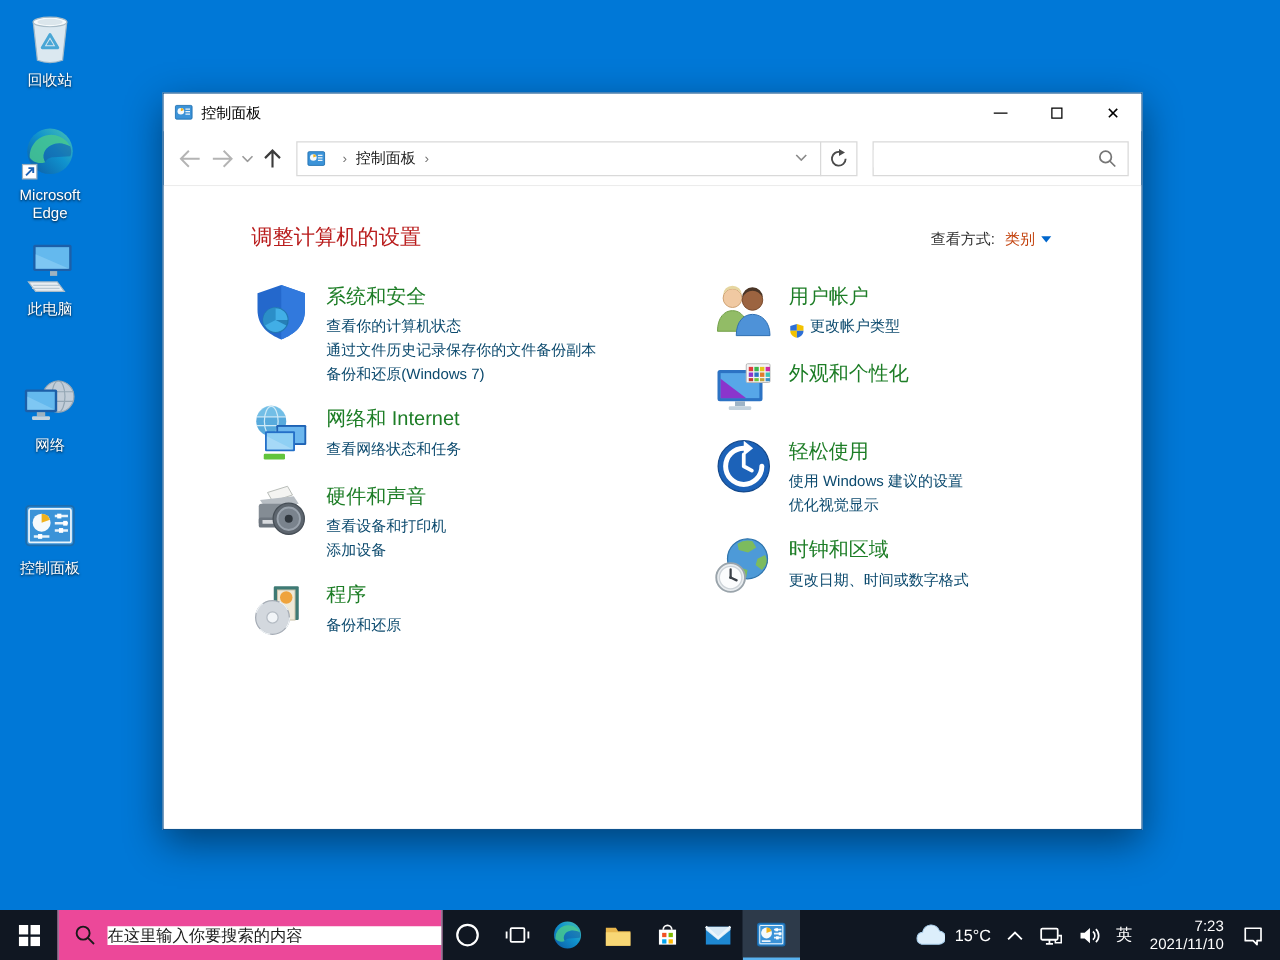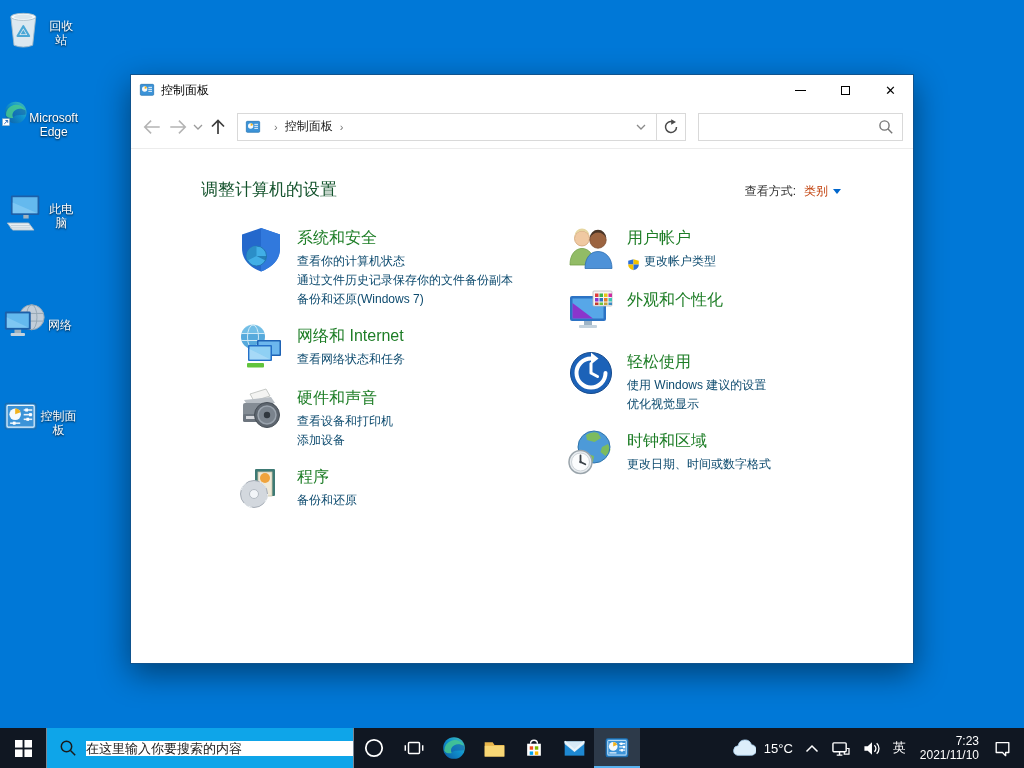--- a/index.html
+++ b/index.html
@@ -7,21 +7,21 @@
   html,body { width:1024px; height:768px; overflow:hidden; }
   body {
     font-family:"Liberation Sans","DejaVu Sans",sans-serif;
     background:#0078D7;
     position:relative;
   }
 
   
   .desk-icon {
     position:absolute; left:2px; width:76px;
-    display:flex; flex-direction:row; align-items:center;
+    display:flex; flex-direction:column; align-items:center;
     cursor:default;
   }
   .desk-icon .ic { width:46px; height:46px; display:block; }
   .desk-icon .lbl {
     margin-top:3px; color:#fff; font-size:12px; line-height:14px;
     text-align:center; text-shadow:0 1px 2px rgba(0,0,0,.85);
     max-width:72px;
   }
 
   
@@ -55,26 +55,26 @@
   .win-search {
     width:205px; height:28px; margin-left:12px; border:1px solid #d9d9d9;
     display:flex; align-items:center; background:#fff;
   }
   .win-search input { flex:1; border:none; outline:none; font-size:12px; padding:0 6px; min-width:0; font-family:inherit; }
   .win-search .mag { width:16px; height:16px; margin-right:8px; flex:0 0 auto; }
 
   
   .content { flex:1; background:#fff; overflow:hidden; }
   .head-row { display:flex; align-items:baseline; justify-content:space-between; margin:29px 72px 24px 70px; }
-  .cp-heading { font-size:17px; font-weight:normal; color:#14532d; }
+  .cp-heading { font-size:17px; font-weight:normal; color:#b91c1c; }
   .view-by { font-size:12px; color:#333; display:flex; align-items:center; }
   .view-val { color:#c2410c; margin-left:8px; cursor:default; }
   .view-caret { display:inline-block; width:0; height:0; border-left:4px solid transparent; border-right:4px solid transparent; border-top:5px solid #0066cc; margin-left:5px; }
 
-  .cp-columns { display:flex; padding:0 40px 0 106px; }
+  .cp-columns { display:flex; padding:0 40px 0 70px;gap:40px; }
   .col-left { width:330px; flex:0 0 auto; }
   .col-right { flex:1; }
   .category { display:flex; min-height:48px; margin-bottom:14px; }
   .category.center { align-items:flex-start; }
   .cat-icon { width:48px; height:48px; flex:0 0 auto; margin-right:12px; }
   .cat-icon svg { width:48px; height:48px; display:block; }
   .cat-text { padding-top:2px; }
   .cat-title { display:block; font-size:16px; line-height:22px; color:#1d7d26; text-decoration:none; margin-bottom:3px; cursor:pointer; }
   .category.center .cat-title { margin-bottom:0; }
   .cat-link { display:flex; align-items:flex-end; font-size:12px; line-height:19px; color:#0c4a6e; text-decoration:none; cursor:pointer; }
@@ -83,21 +83,21 @@
 
   
   .taskbar {
     position:absolute; left:0; bottom:0; width:1024px; height:40px;
     background:#101722; display:flex; align-items:stretch; color:#fff;
   }
   .tb-slot { width:46px; display:flex; align-items:center; justify-content:center; flex:0 0 auto; }
   .tb-slot.narrow { width:40px; }
   .tb-slot.active { background:rgba(150,185,220,.22); box-shadow:inset 0 -2px 0 #58b2f0; }
   .tb-search {
-    width:308px; background:#0ea5e9; display:flex; align-items:center; flex:0 0 auto;
+    width:308px; background:#ec4899; display:flex; align-items:center; flex:0 0 auto;
     border:1px solid #7a8694; border-bottom:none; border-top:none;
   }
   .tb-search .mag { width:18px; height:18px; margin:0 9px 0 12px; flex:0 0 auto; }
   .tb-search input { flex:1; border:none; outline:none; font-size:13px; color:#1a1a1a; min-width:0; font-family:inherit; }
   .tb-search input::placeholder { color:#1a1a1a; opacity:1; }
   .tray { margin-left:auto; display:flex; align-items:center; padding-right:6px; }
   .tray-item { display:flex; align-items:center; justify-content:center; padding:0 6px; height:40px; font-size:12px; }
   .tray .temp { font-size:13px; padding-left:2px; }
   .ime-badge { font-size:13px; }
   .clock { text-align:right; line-height:14px; font-size:12px; padding:0 8px; }

